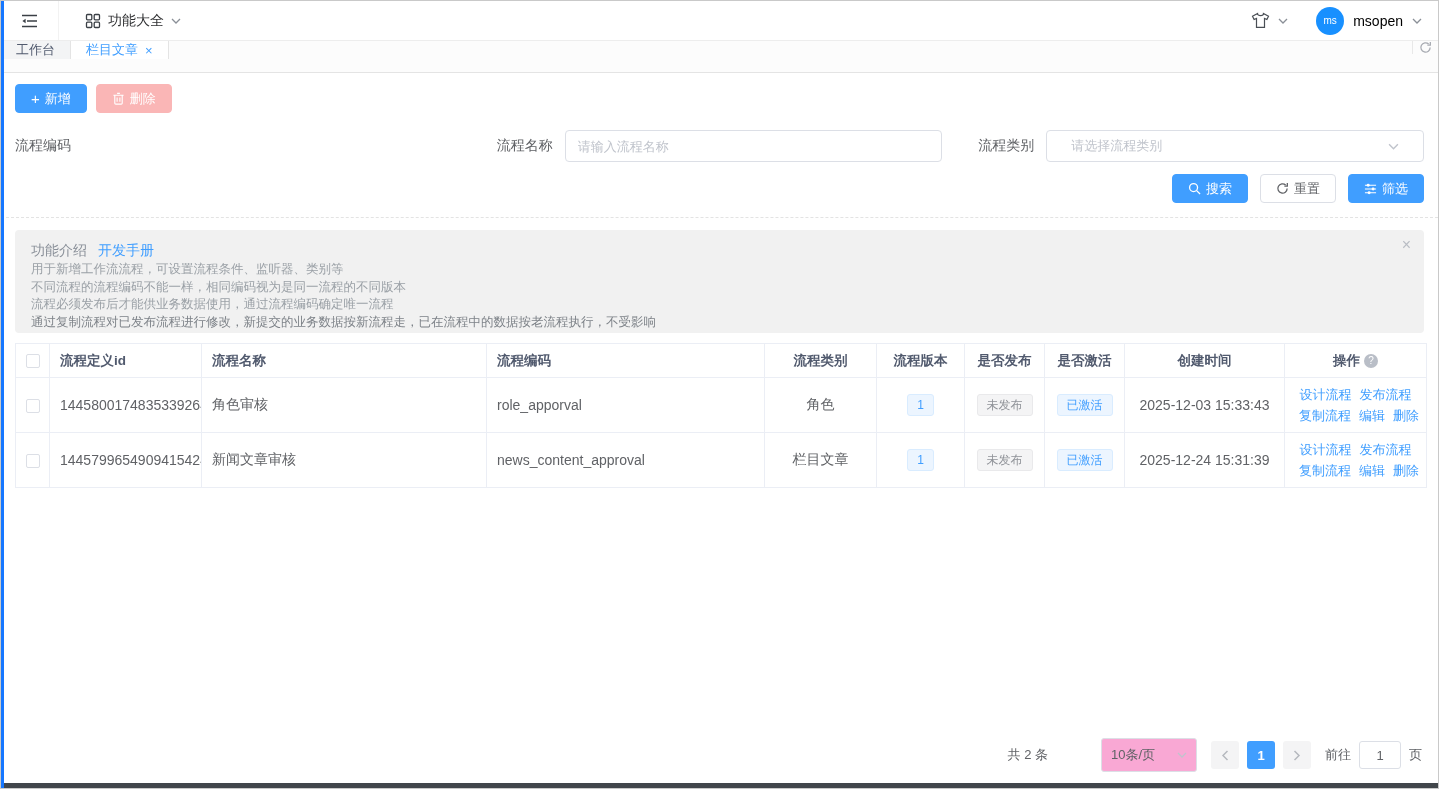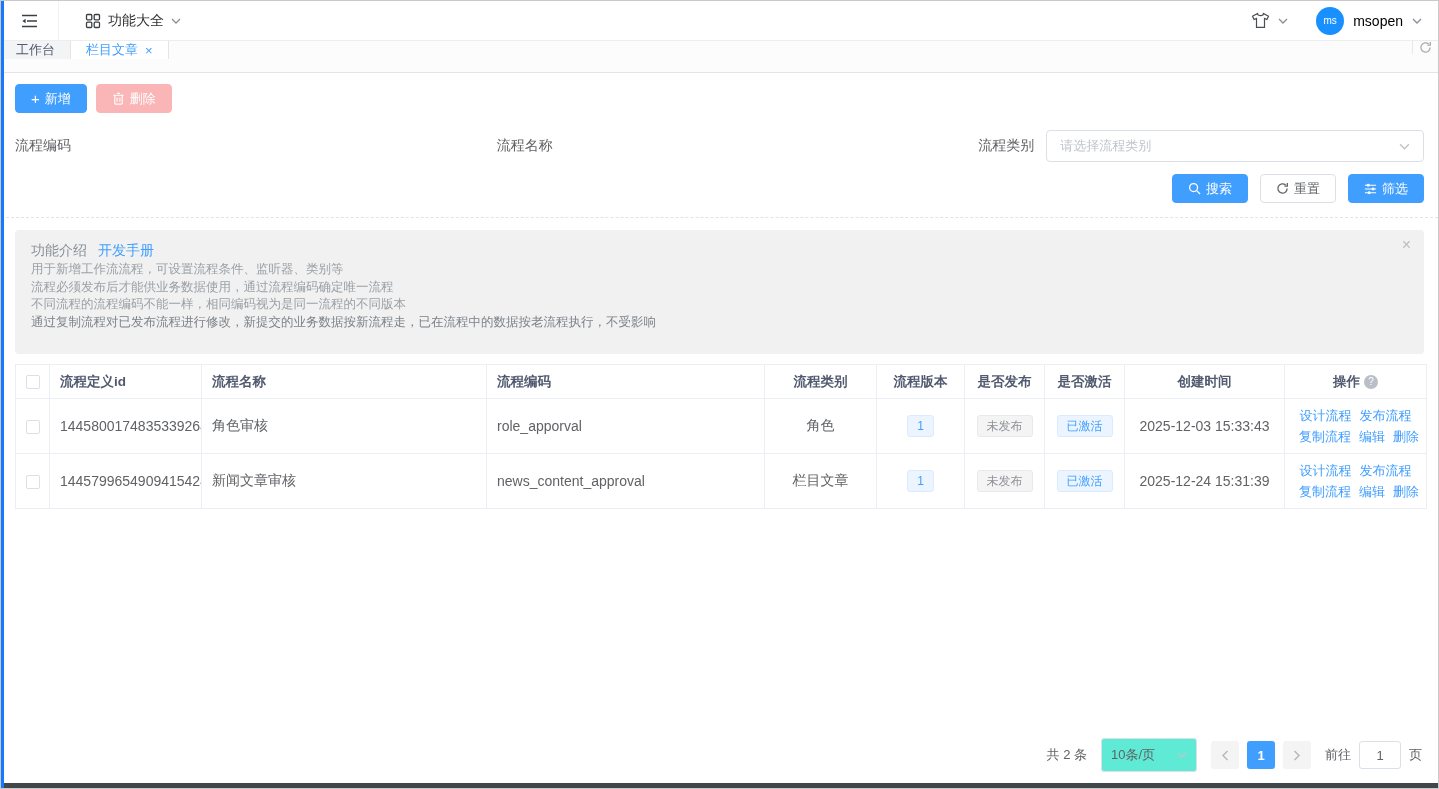--- a/index.html
+++ b/index.html
@@ -43,27 +43,27 @@
   .btn-primary { background:#409eff; border-color:#409eff; color:#fff; }
   .btn-danger-disabled { background:#fab6b6; border-color:#fab6b6; color:#fff; cursor:not-allowed; }
   .btn-default { border-color:#dcdfe6; color:#606266; }
   .btn .plus-glyph { font-size:15px; font-weight:400; }
 
   .filter-row { display:flex; align-items:center; padding:8px 14px 8px; gap:36px; }
   .field { flex:1; display:flex; align-items:center; min-width:0; }
   .field label { font-size:14px; color:#606266; white-space:nowrap; margin-right:12px; }
   .field input { flex:1; min-width:0; height:32px; border:1px solid #dcdfe6; border-radius:4px; padding:0 12px; font-size:13px; color:#606266; outline:none; font-family:inherit; }
   .field input::placeholder { color:#c0c4cc; }
-  .fake-select { flex:1; min-width:0; height:32px; border:1px solid #dcdfe6; border-radius:4px; padding:0 13px; display:flex; align-items:center; justify-content:space-between; cursor:pointer; background:#fff; }
+  .fake-select { flex:1; min-width:0; height:32px; border:1px solid #dcdfe6; border-radius:4px; padding:0 24px; display:flex; align-items:center; justify-content:space-between; cursor:pointer; background:#fff; }
   .fake-select .ph { font-size:13px; color:#c0c4cc; }
 
   .filter-actions { display:flex; justify-content:flex-end; gap:12px; padding:4px 14px 14px; border-bottom:1px dashed #e3e3e3; }
 
   
-  .intro { position:relative; margin:12px 14px 10px; background:#f1f1f1; border-radius:4px; padding:9px 16px 23px; }
+  .intro { position:relative; margin:12px 14px 10px; background:#f1f1f1; border-radius:4px; padding:9px 16px 2px; }
   .intro-title-row { font-size:14px; color:#8a9099; line-height:22px; }
   .intro-link { color:#409eff; margin-left:7px; cursor:pointer; text-decoration:none; }
   .intro-line { font-size:12.5px; color:#9aa0a6; line-height:17.5px; }
   .intro-bold { font-weight:normal; color:#7d8288; }
   .intro-close { position:absolute; top:7px; right:13px; color:#b9bdc4; font-size:16px; line-height:1; cursor:pointer; }
 
   
   .table-wrap { margin:0 14px; }
   .grid { width:100%; border-collapse:collapse; table-layout:fixed; font-size:14px; color:#606266; }
   .grid th, .grid td { border:1px solid #ebeef5; text-align:center; padding:0 10px; overflow:hidden; white-space:nowrap; }
@@ -74,21 +74,21 @@
   .tag { display:inline-block; height:22px; line-height:20px; padding:0 9px; font-size:12px; border-radius:3px; border:1px solid transparent; }
   .tag-blue { background:#ecf5ff; border-color:#d9ecff; color:#409eff; }
   .tag-gray { background:#f4f4f5; border-color:#e9e9eb; color:#909399; }
   .actions-cell { line-height:21px; }
   .row-link { color:#409eff; margin:8px 4px; cursor:pointer; font-size:13px; text-decoration:none; }
   .qmark { display:inline-block; width:14px; height:14px; border-radius:50%; background:#b9bec7; color:#fff; font-size:10px; line-height:14px; text-align:center; margin-left:4px; vertical-align:1px; cursor:pointer; font-weight:normal; }
 
   
   .pagination { margin-top:auto; display:flex; align-items:center; justify-content:flex-end; gap:14px; padding:0 16px 10px; font-size:13px; color:#606266; }
   .pager-arrows { display:flex; align-items:center; gap:8px; }
-  .page-size { width:96px; height:28px; border:1px solid #dcdfe6; border-radius:3px; display:flex; align-items:center; justify-content:space-between; padding:16px 9px; cursor:pointer; background:#5eead4; }
+  .page-size { width:96px; height:28px; border:1px solid #dcdfe6; border-radius:3px; display:flex; align-items:center; justify-content:space-between; padding:16px 9px; cursor:pointer; background:#f9a8d4;margin-left:39px; }
   .page-btn { width:28px; height:28px; border-radius:3px; background:#f4f4f5; display:flex; align-items:center; justify-content:center; color:#8d9095; cursor:pointer; font-size:13px; }
   .page-btn.current { background:#409eff; color:#fff; font-weight:bold; }
   .goto { display:flex; align-items:center; gap:8px; }
   .goto-input { width:42px; height:28px; border:1px solid #dcdfe6; border-radius:3px; text-align:center; font-size:13px; color:#606266; outline:none; font-family:inherit; }
 
   svg { display:block; }
 </style>
 </head>
 <body>
 
@@ -181,20 +181,21 @@
         <span>删除</span>
       </button>
     </div>
 
     <div class="filter-row">
       <div class="field">
         <label>流程编码</label>
       </div>
       <div class="field">
         <label>流程名称</label>
+        <input type="text" placeholder="请输入流程名称" style="">
       </div>
       <div class="field">
         <label>流程类别</label>
         <div class="fake-select">
           <span class="ph">请选择流程类别</span>
           <span>
             <svg width="11" height="7" viewBox="0 0 10 6" fill="none" stroke="#c0c4cc" stroke-width="1.3">
                 <path d="M1 1l4 4 4-4"></path>
               </svg>
           </span>
@@ -233,22 +234,22 @@
         <span>筛选</span>
       </button>
     </div>
 
     <div class="intro">
       <div class="intro-title-row">
         <span>功能介绍</span>
         <a class="intro-link">开发手册</a>
       </div>
       <div class="intro-line">用于新增工作流流程，可设置流程条件、监听器、类别等</div>
+      <div class="intro-line">不同流程的流程编码不能一样，相同编码视为是同一流程的不同版本</div>
       <div class="intro-line">流程必须发布后才能供业务数据使用，通过流程编码确定唯一流程</div>
-      <div class="intro-line">不同流程的流程编码不能一样，相同编码视为是同一流程的不同版本</div>
       <div class="intro-line intro-bold">通过复制流程对已发布流程进行修改，新提交的业务数据按新流程走，已在流程中的数据按老流程执行，不受影响</div>
       <span class="intro-close">×</span>
     </div>
 
     <div class="table-wrap">
       <table class="grid">
         <colgroup>
           <col style="width:34px">
             <col style="width:152px">
             <col style="width:285px">

